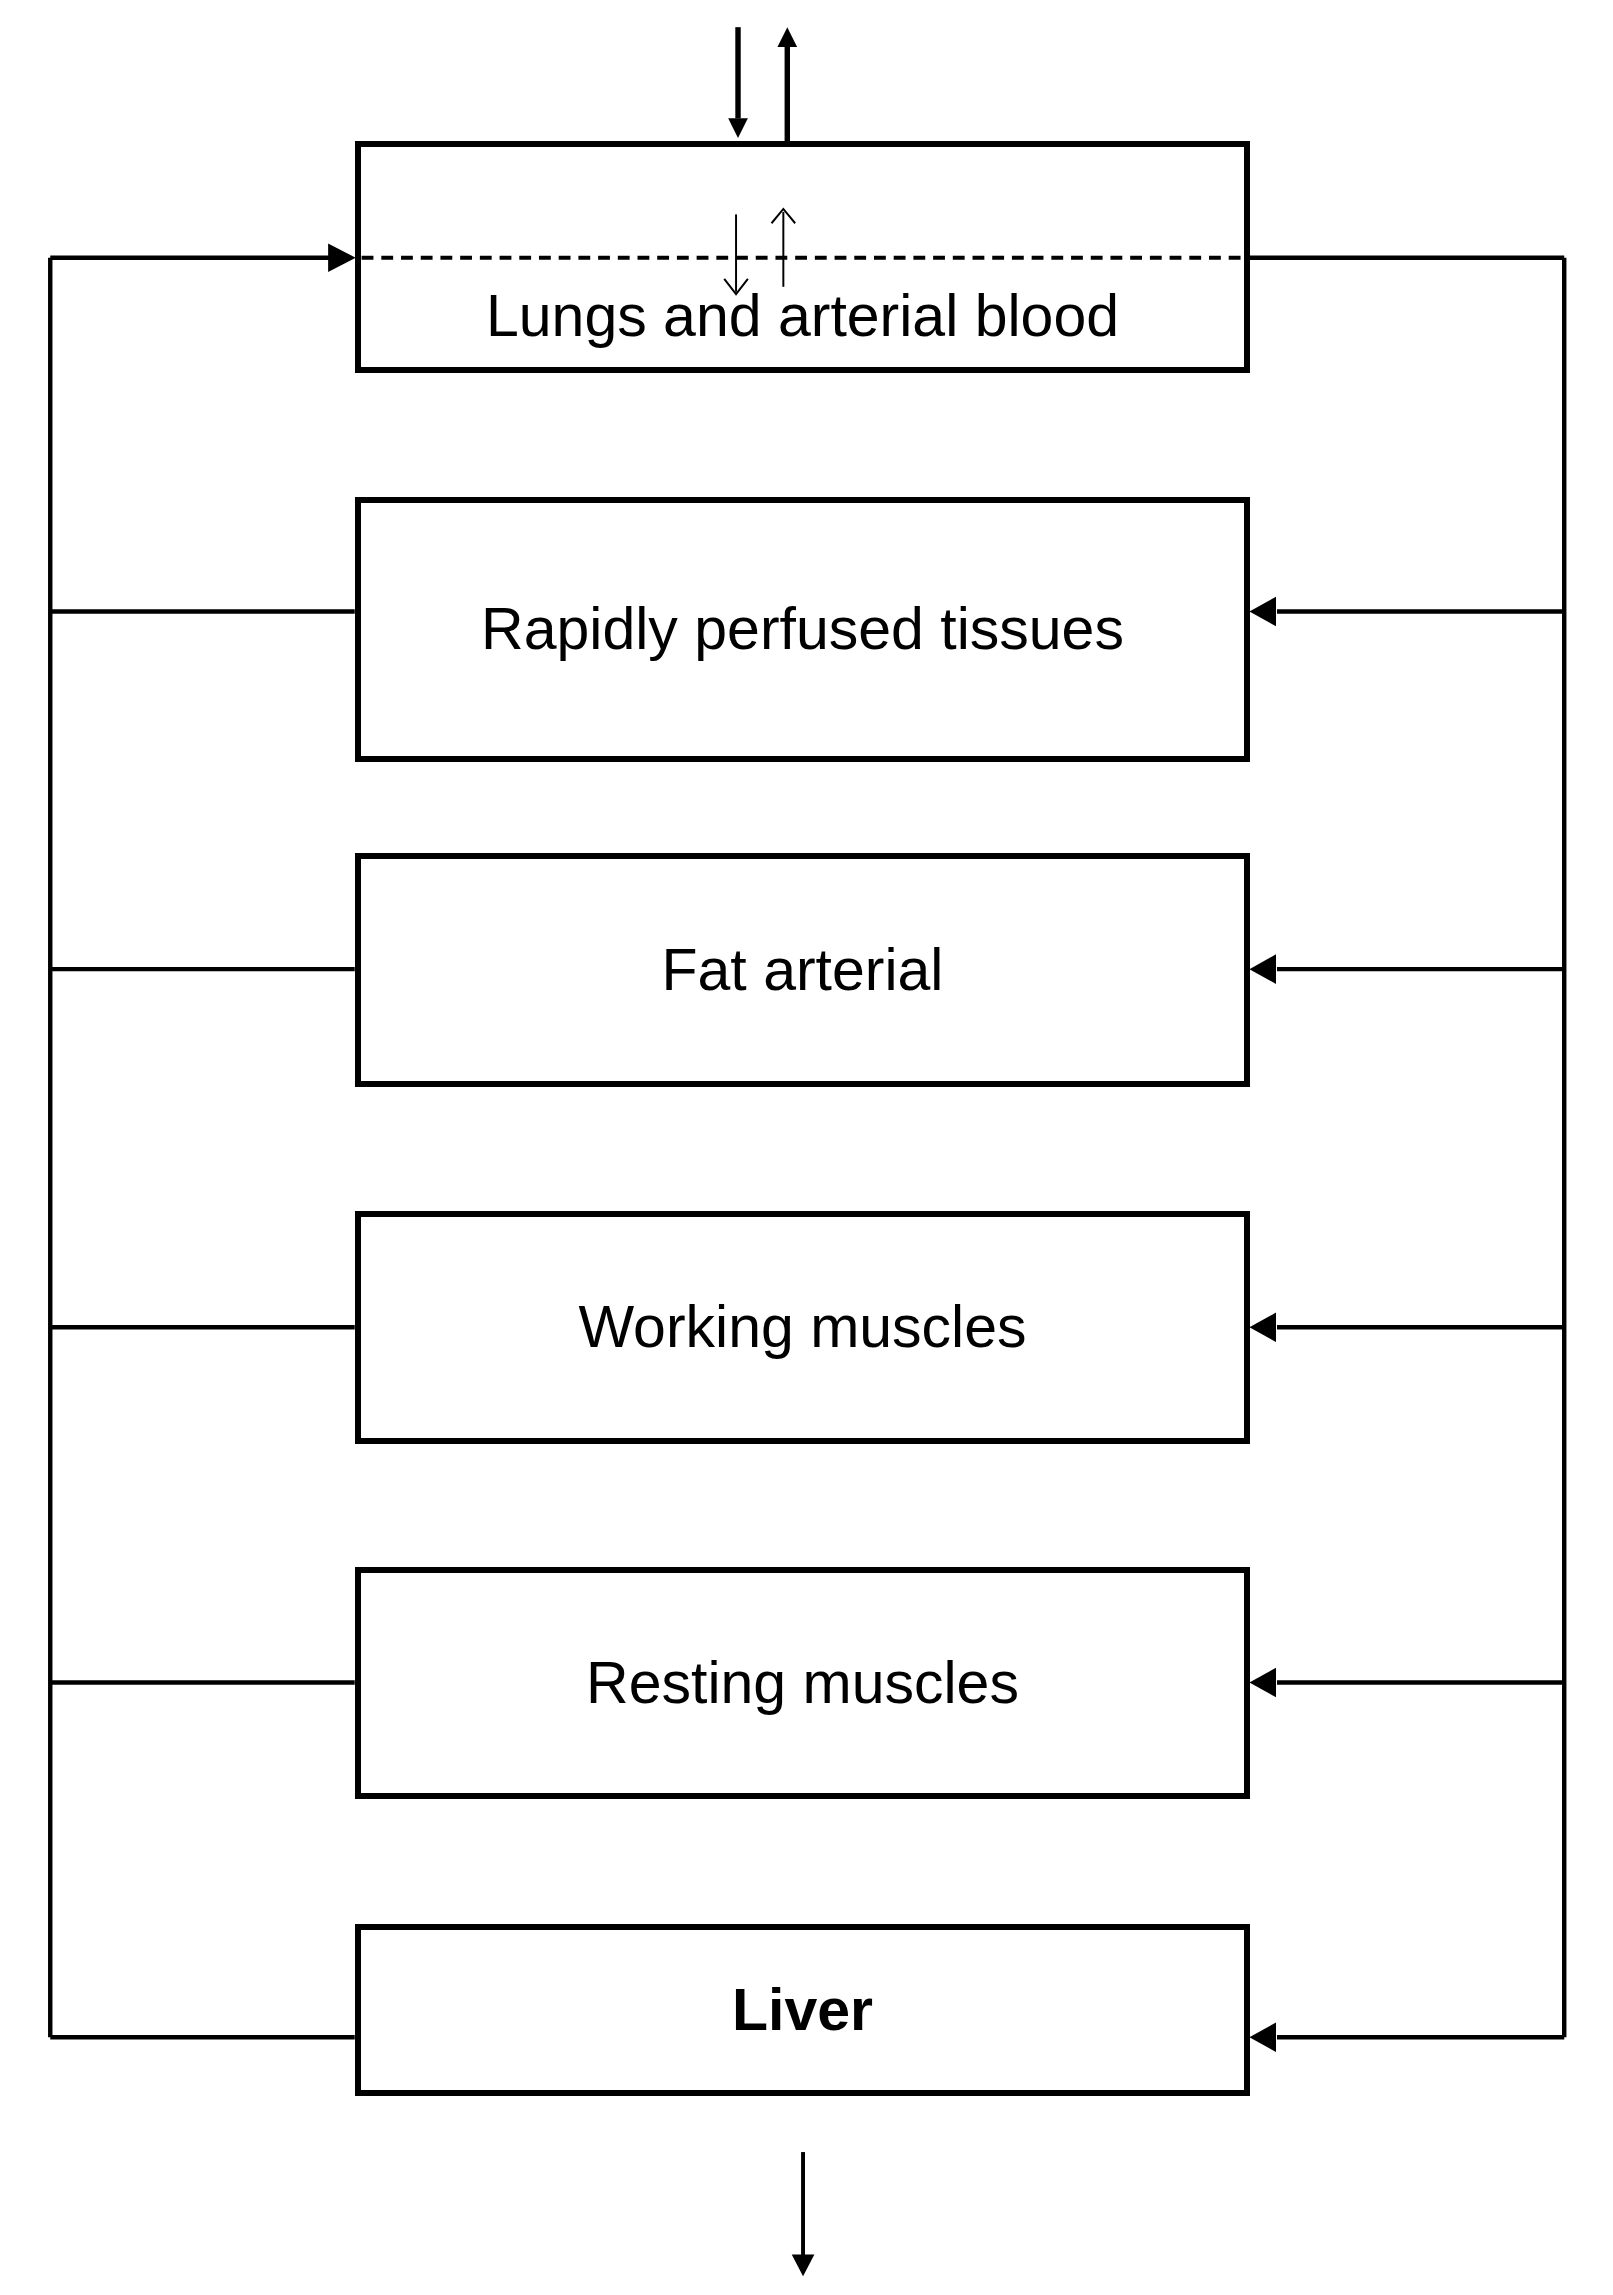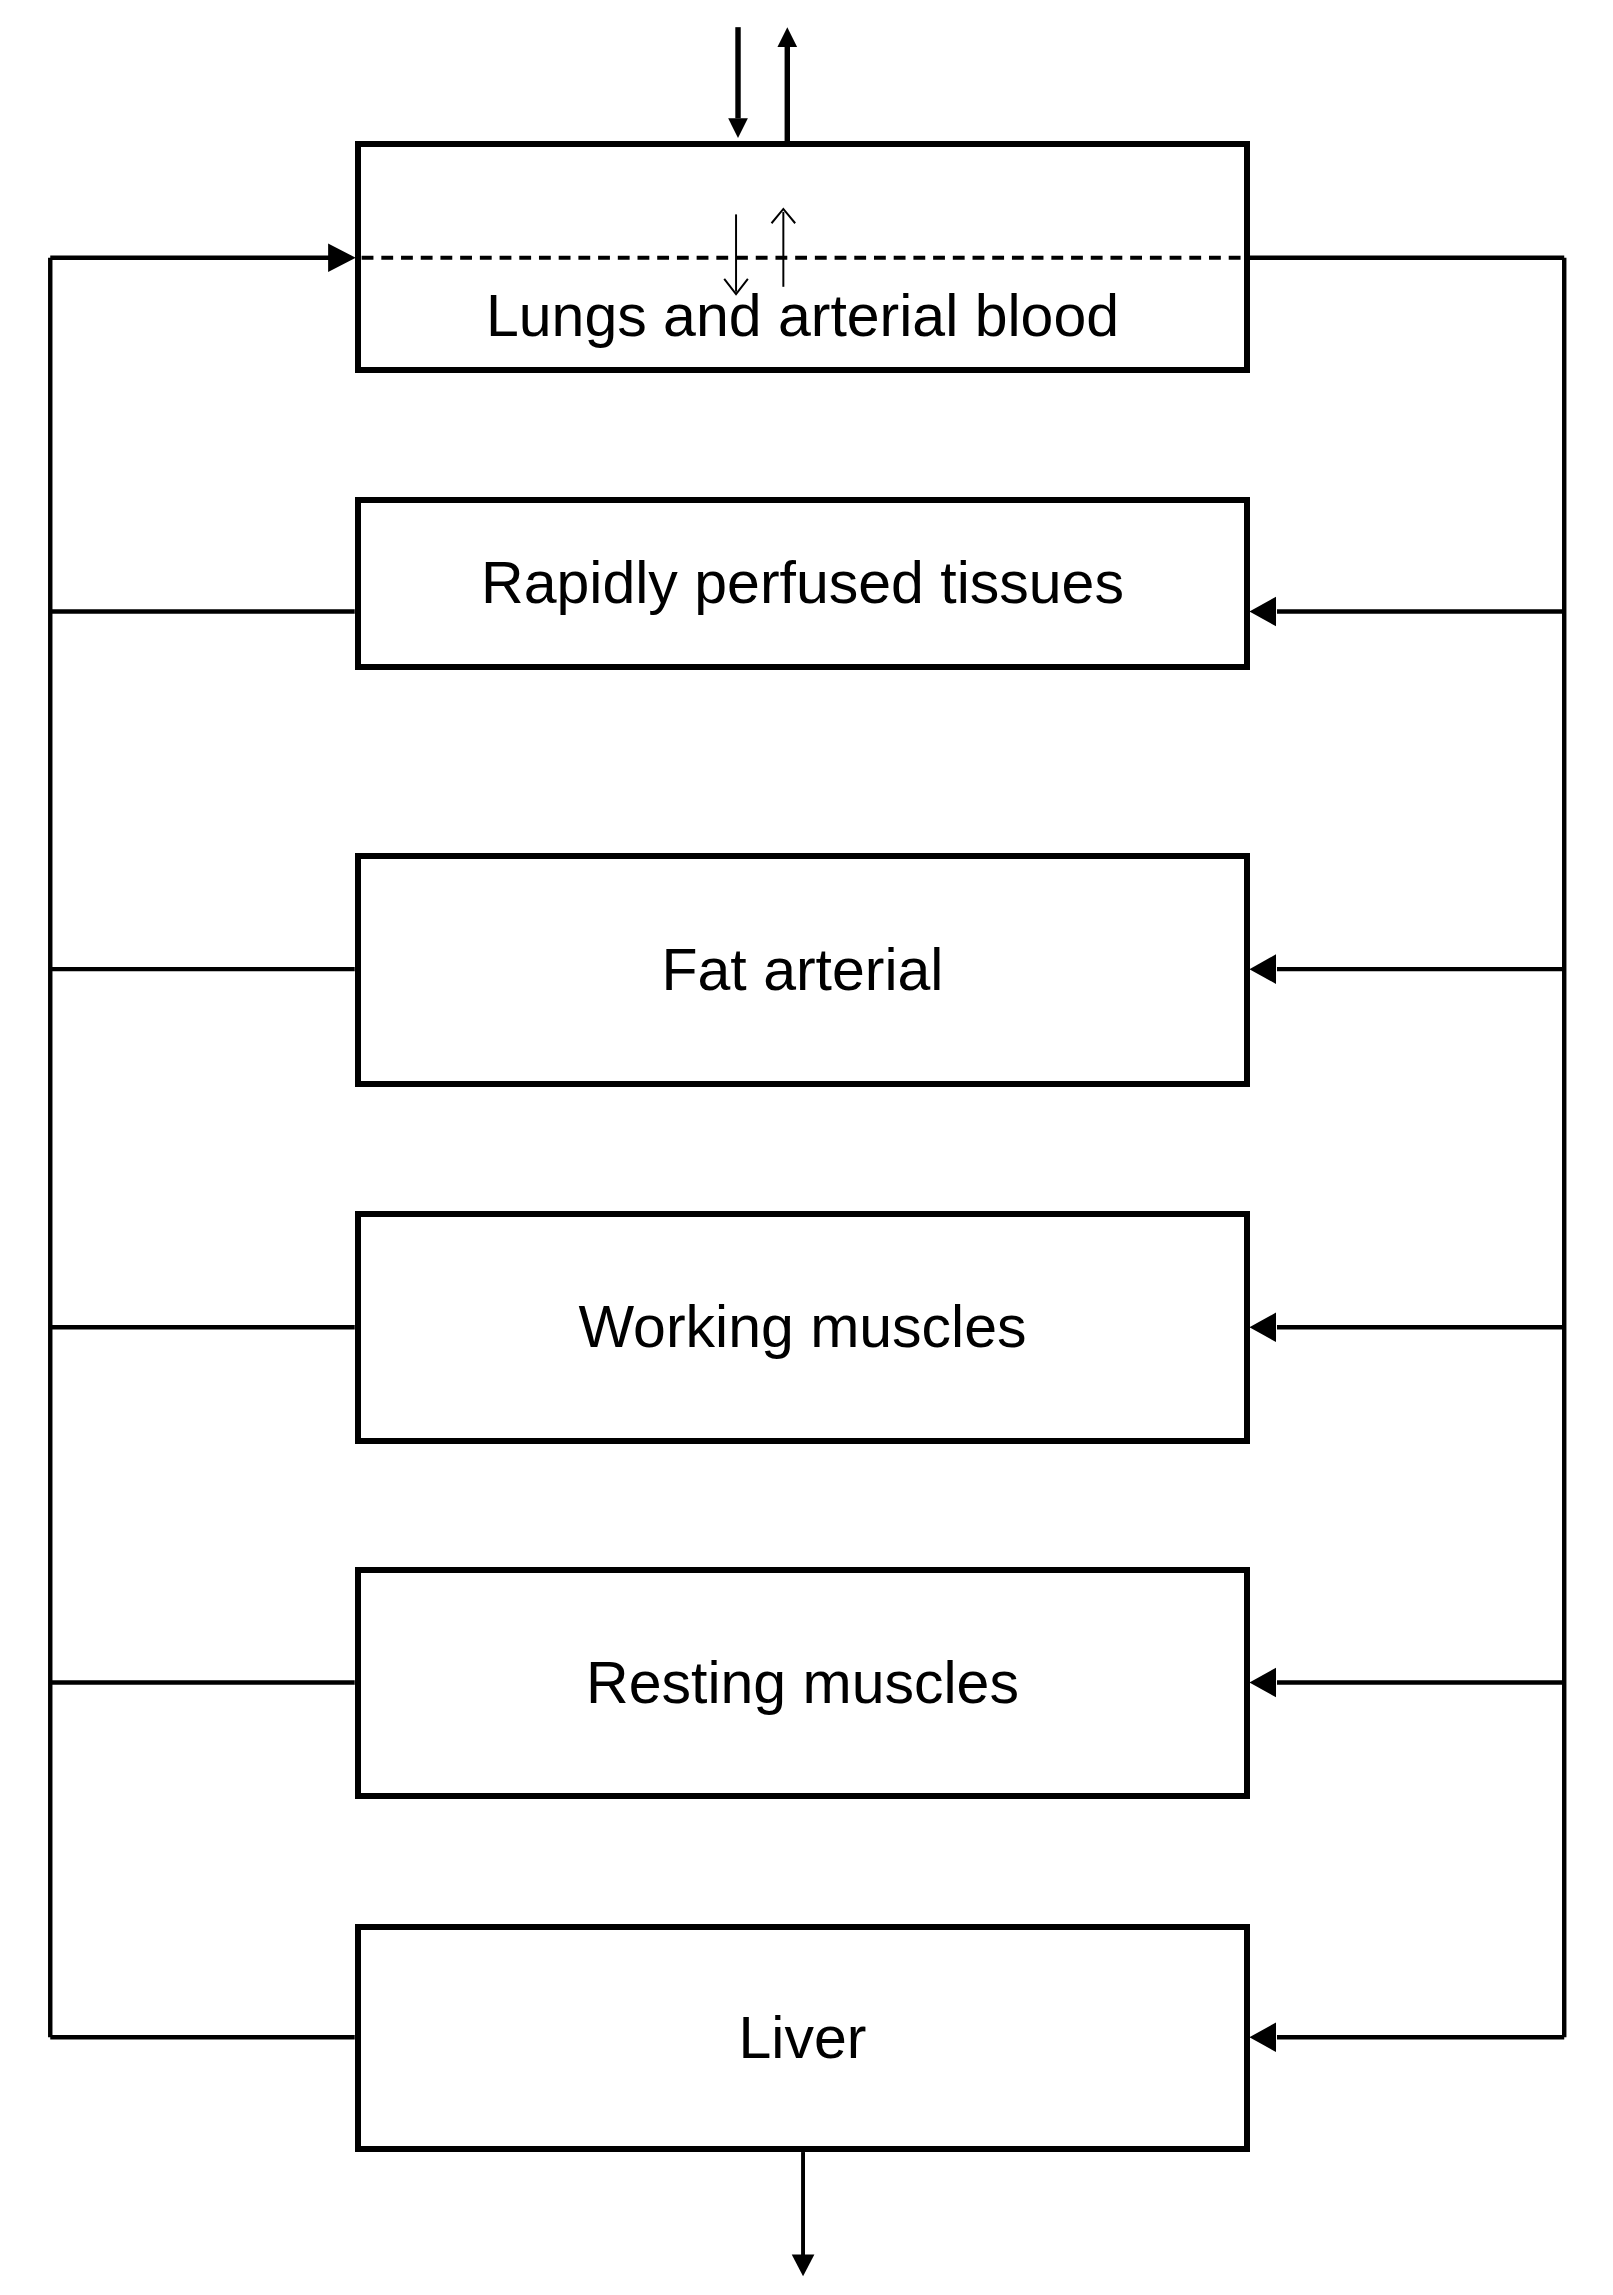--- a/index.html
+++ b/index.html
@@ -125,34 +125,34 @@
     <g>
       <line class="stroke" x1="1630" y1="4368" x2="1630" y2="4578" stroke-width="8"></line>
       <polygon class="fill" points="1630,4620 1607,4576 1653,4576"></polygon>
     </g>
   </svg>
 
   <div class="box align-bottom" style="top:141px;height:232px;">
     <span class="box-label">Lungs and arterial blood</span>
   </div>
 
-  <div class="box" style="top:497px;height:173px;">
+  <div class="box" style="top:497px;height:265px;">
     <span class="box-label">Rapidly perfused tissues</span>
   </div>
 
   <div class="box" style="top:853px;height:234px;">
     <span class="box-label">Fat arterial</span>
   </div>
 
   <div class="box" style="top:1567px;height:232px;">
     <span class="box-label">Resting muscles</span>
   </div>
 
   <div class="box" style="top:1211px;height:233px;">
     <span class="box-label">Working muscles</span>
   </div>
 
-  <div class="box" style="top:1924px;height:228px;">
+  <div class="box" style="top:1924px;height:172px;font-weight:bold;">
     <span class="box-label">Liver</span>
   </div>
 
 </div>
 
 
 </body></html>

